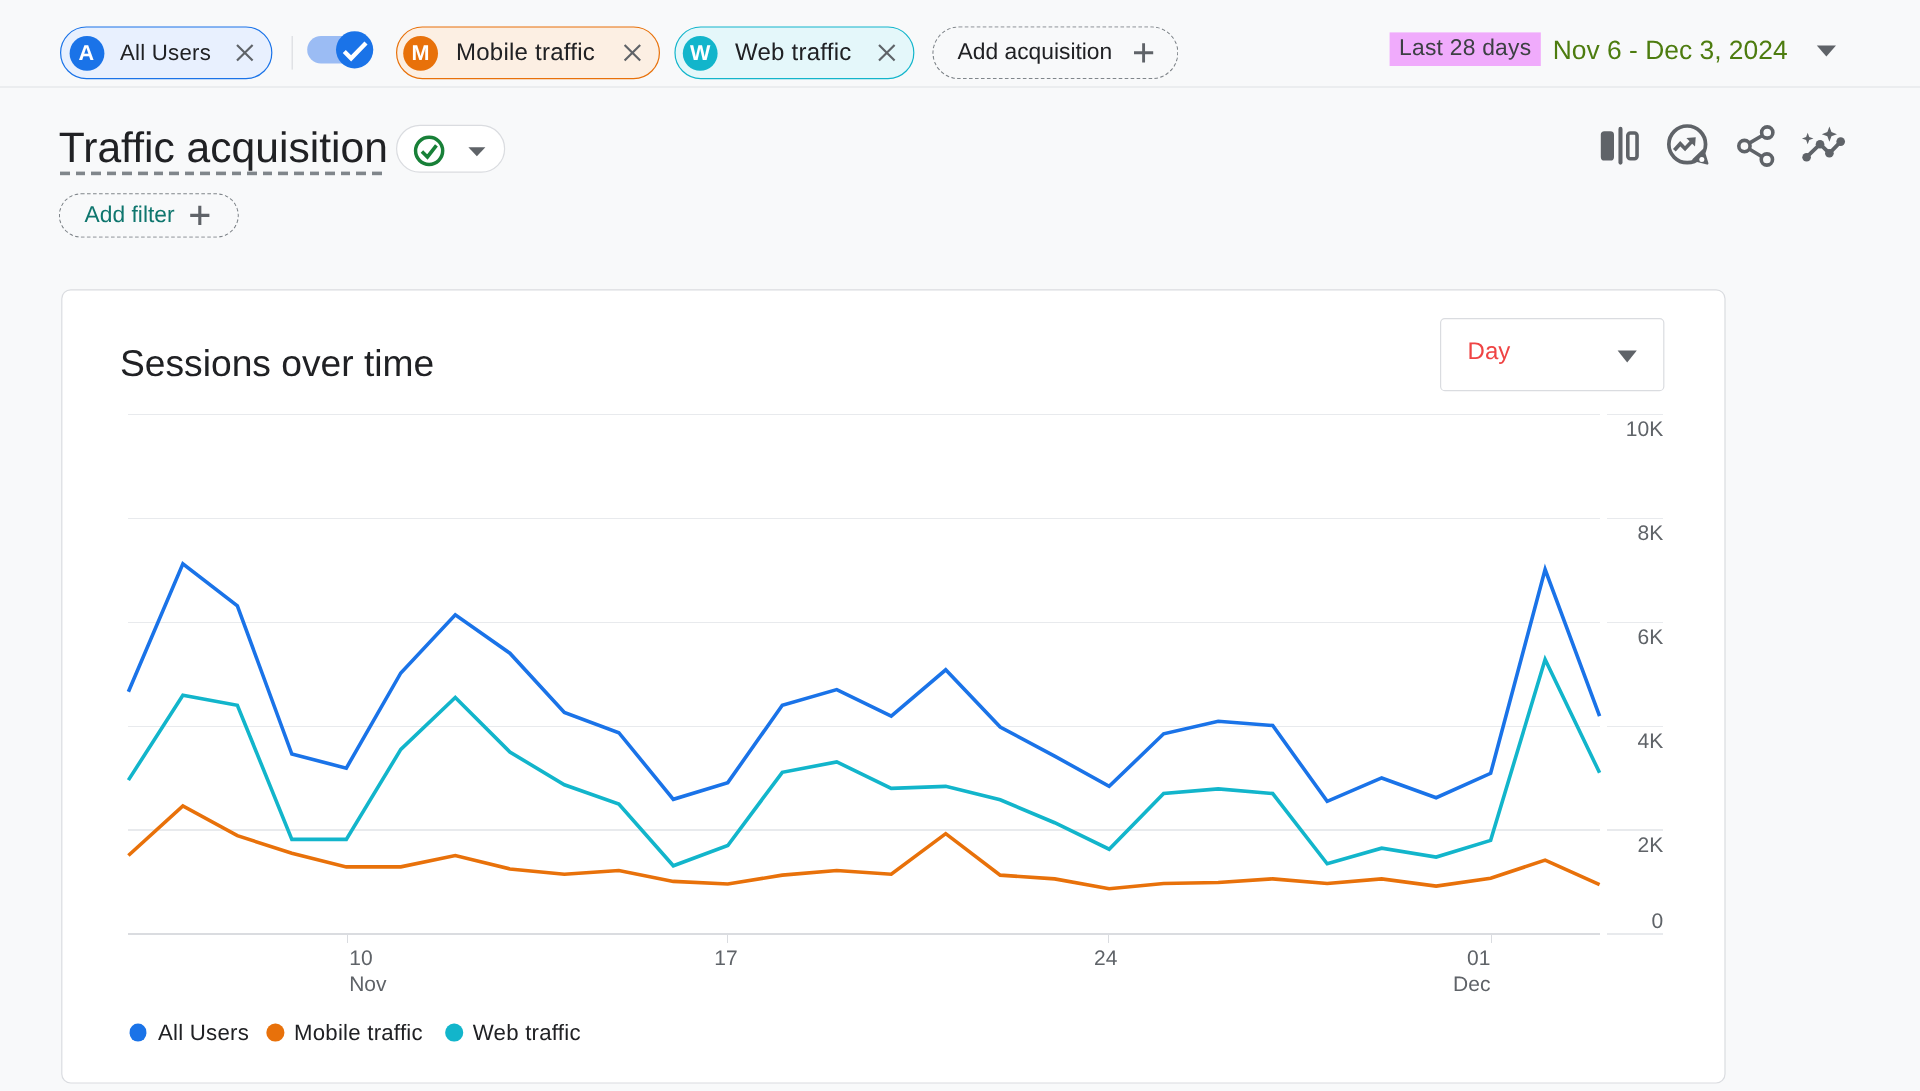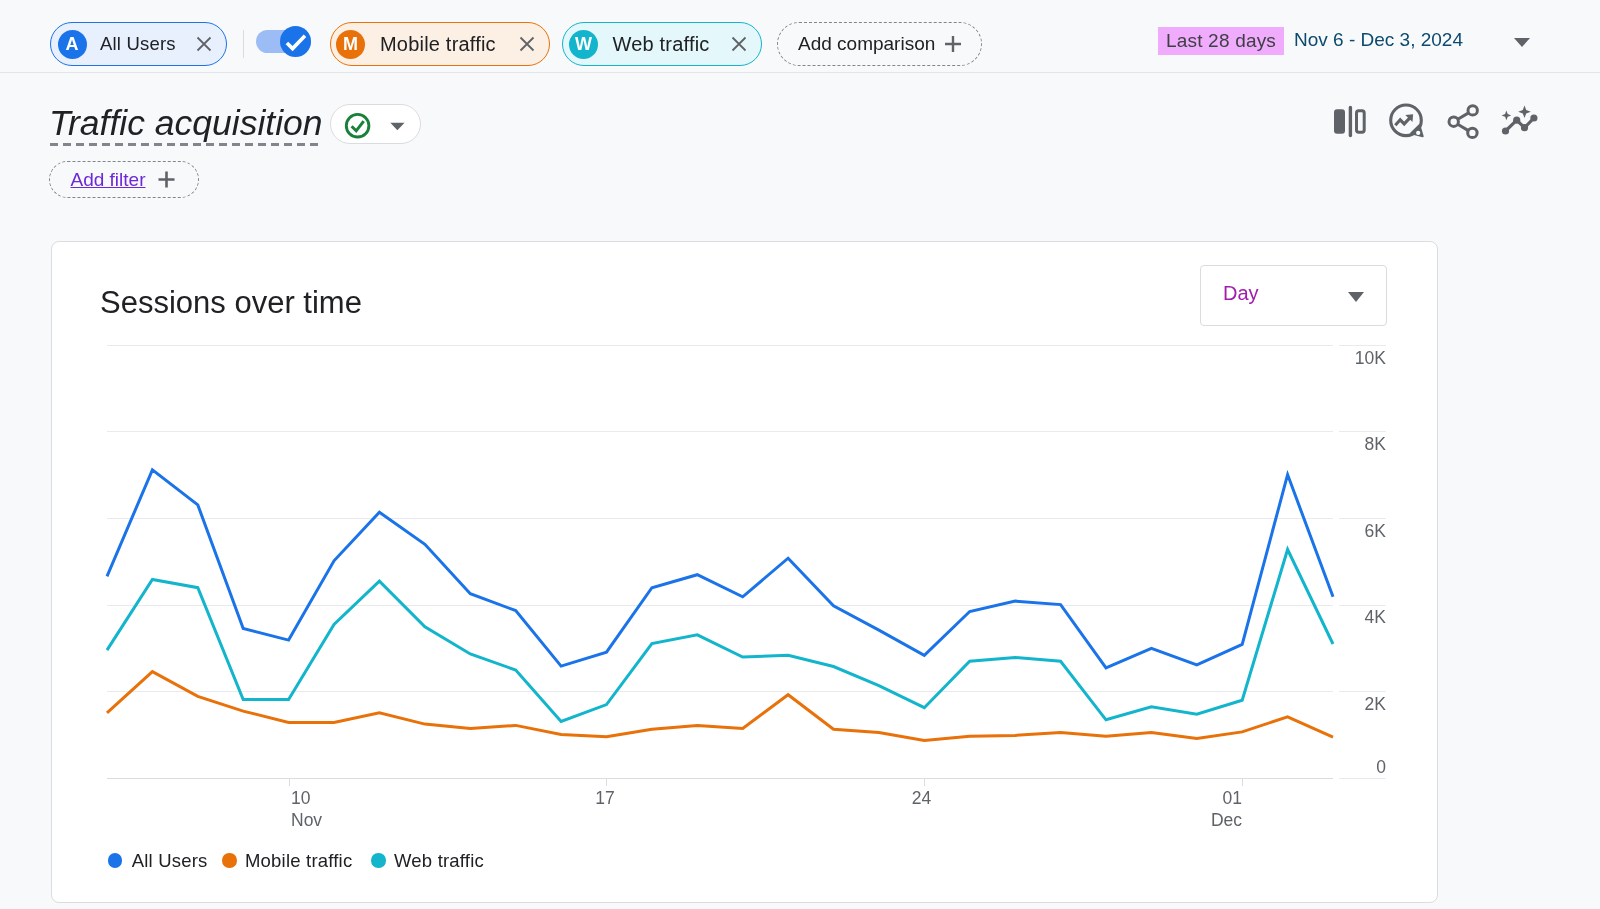--- a/index.html
+++ b/index.html
@@ -8,31 +8,31 @@
 
   
   .chip { position:absolute; top:22px; height:44px; border-radius:22px; display:flex; align-items:center; }
   .chip .badge { width:29px; height:29px; border-radius:50%; color:#fff; font-size:18px; font-weight:bold; display:flex; align-items:center; justify-content:center; }
   .chip .ctext { font-size:20px; color:#202124; letter-spacing:0.2px; }
   .xicon { width:16px; height:16px; }
   .topdivider { position:absolute; left:0; top:72px; width:1600px; height:1px; background:#e3e5e8; }
   .vsep { position:absolute; left:243px; top:30px; width:1px; height:28px; background:#dadce0; }
 
   
-  .title { position:absolute; left:49px; top:106px; font-size:35.5px; color:#202124; letter-spacing:0; line-height:1;font-style:italic; }
+  .title { position:absolute; left:49px; top:106px; font-size:35.5px; color:#202124; letter-spacing:0; line-height:1; }
   .title-dash { position:absolute; left:50px; top:143px; width:273px; height:3px;
      background:repeating-linear-gradient(90deg,#80868b 0 8px,transparent 8px 13px); }
   .ok-pill { position:absolute; left:330px; top:104px; width:91px; height:40px; background:#fff; border:1px solid #dadce0; border-radius:20px; }
   .addfilter { position:absolute; left:49px; top:161px; width:150px; height:37px; border:1.6px dashed #80868b; border-radius:18.5px; background:transparent; display:flex; align-items:center; }
 
   
   .card { position:absolute; left:51px; top:241px; width:1387px; height:662px; background:#fff; border:1px solid #dadce0; border-radius:8px; }
   .cardtitle { position:absolute; left:100px; top:286.5px; font-size:31px; color:#202124; line-height:1; letter-spacing:0; }
   .daybox { position:absolute; left:1200px; top:265px; width:187px; height:61px; background:#fff; border:1px solid #dadce0; border-radius:4px; }
-  .daybox .dtext { position:absolute; left:22px; top:16px; font-size:20px; color:#a21caf; }
+  .daybox .dtext { position:absolute; left:22px; top:16px; font-size:20px; color:#ef4444; }
   .caret { width:0; height:0; border-left:8px solid transparent; border-right:8px solid transparent; border-top:10px solid #5f6368; }
 
   .legend { position:absolute; font-size:18.5px; letter-spacing:0.2px; color:#202124; line-height:1; }
   .legend span { line-height:1; white-space:nowrap; }
   .ldot { width:14.5px; height:14.5px; border-radius:50%; margin-right:9.5px; }
 </style>
 </head>
 <body>
 
 <div class="chip" style="left:50px; width:177px; background:#e8f0fe; border:1.5px solid #1a73e8; padding-right:14px;">
@@ -62,45 +62,45 @@
 
 <div class="chip" style="left:562px; width:200px; background:#e4f7fa; border:1.5px solid #12b5cb; padding-right:14px;">
   <div class="badge" style="background:#12b5cb; margin-left:6px;">W</div>
   <div class="ctext" style="margin-left:14.5px;">Web traffic</div>
   <svg class="xicon" style="margin-left:auto;" viewBox="0 0 16 16">
       <path d="M1.5 1.5 L14.5 14.5 M14.5 1.5 L1.5 14.5" stroke="#5f6368" stroke-width="1.8"></path>
     </svg>
 </div>
 
 <div class="chip" style="left:777px; width:205px; border:1.6px dashed #80868b; padding-right:18px;">
-  <div class="ctext" style="margin-left:20px; font-size:19px; letter-spacing:0;">Add comparison</div>
+  <div class="ctext" style="margin-left:20px; font-size:19px; letter-spacing:0;">Add acquisition</div>
   <svg style="width:20px;height:20px;margin-left:auto;" viewBox="0 0 20 20">
       <path d="M10 2 V18 M2 10 H18" stroke="#5f6368" stroke-width="2.4"></path>
     </svg>
 </div>
 
 <div class="abs" style="left:1158px; top:27px; width:126px; height:28px; background:#f0abfc; display:flex; align-items:center; justify-content:center;">
   <span style="font-size:19px; letter-spacing:0.2px; color:#3c4043;">Last 28 days</span>
 </div>
-<div class="abs" style="left:1294px; top:29px; font-size:19px; color:#0c4a6e;text-align:right;">Nov 6 - Dec 3, 2024</div>
+<div class="abs" style="left:1294px; top:29px; font-size:22px; color:#4d7c0f;text-align:right;">Nov 6 - Dec 3, 2024</div>
 <div class="abs caret" style="left:1514px; top:38px; border-left-width:8px; border-right-width:8px; border-top-width:9.5px;"></div>
 
 <div class="topdivider"></div>
 
 <div class="title">Traffic acquisition</div>
 <div class="title-dash"></div>
 <div class="ok-pill">
   <svg width="89" height="38" viewBox="0 0 89 38">
     <circle cx="26.6" cy="20.7" r="11.3" fill="none" stroke="#188038" stroke-width="2.9"></circle>
     <path d="M20.6 21.3 L25.2 25.8 L32.7 16.2" fill="none" stroke="#188038" stroke-width="3"></path>
     <path d="M59.3 17.7 L73.5 17.7 L66.4 25.2 Z" fill="#5f6368"></path>
   </svg>
 </div>
 <div class="addfilter">
-  <span style="margin-left:20.5px; font-size:19px; color:#6d28d9;text-decoration:underline;">Add filter</span>
+  <span style="margin-left:20.5px; font-size:19px; color:#0f766e;">Add filter</span>
   <svg style="width:19px;height:19px;margin-left:12px;" viewBox="0 0 19 19">
       <path d="M9.5 1.5 V17.5 M1.5 9.5 H17.5" stroke="#5f6368" stroke-width="2.6"></path>
     </svg>
 </div>
 
 <svg class="abs" style="left:1328px; top:98px;" width="50" height="50" viewBox="0 0 50 50">
   <rect x="6" y="11.3" width="11" height="24.5" rx="3" fill="#5f6368"></rect>
   <rect x="20.7" y="7.7" width="3.4" height="31.5" rx="1.7" fill="#5f6368"></rect>
   <rect x="28.5" y="12.8" width="7.7" height="21.5" rx="2.2" fill="none" stroke="#5f6368" stroke-width="3"></rect>
 </svg>

